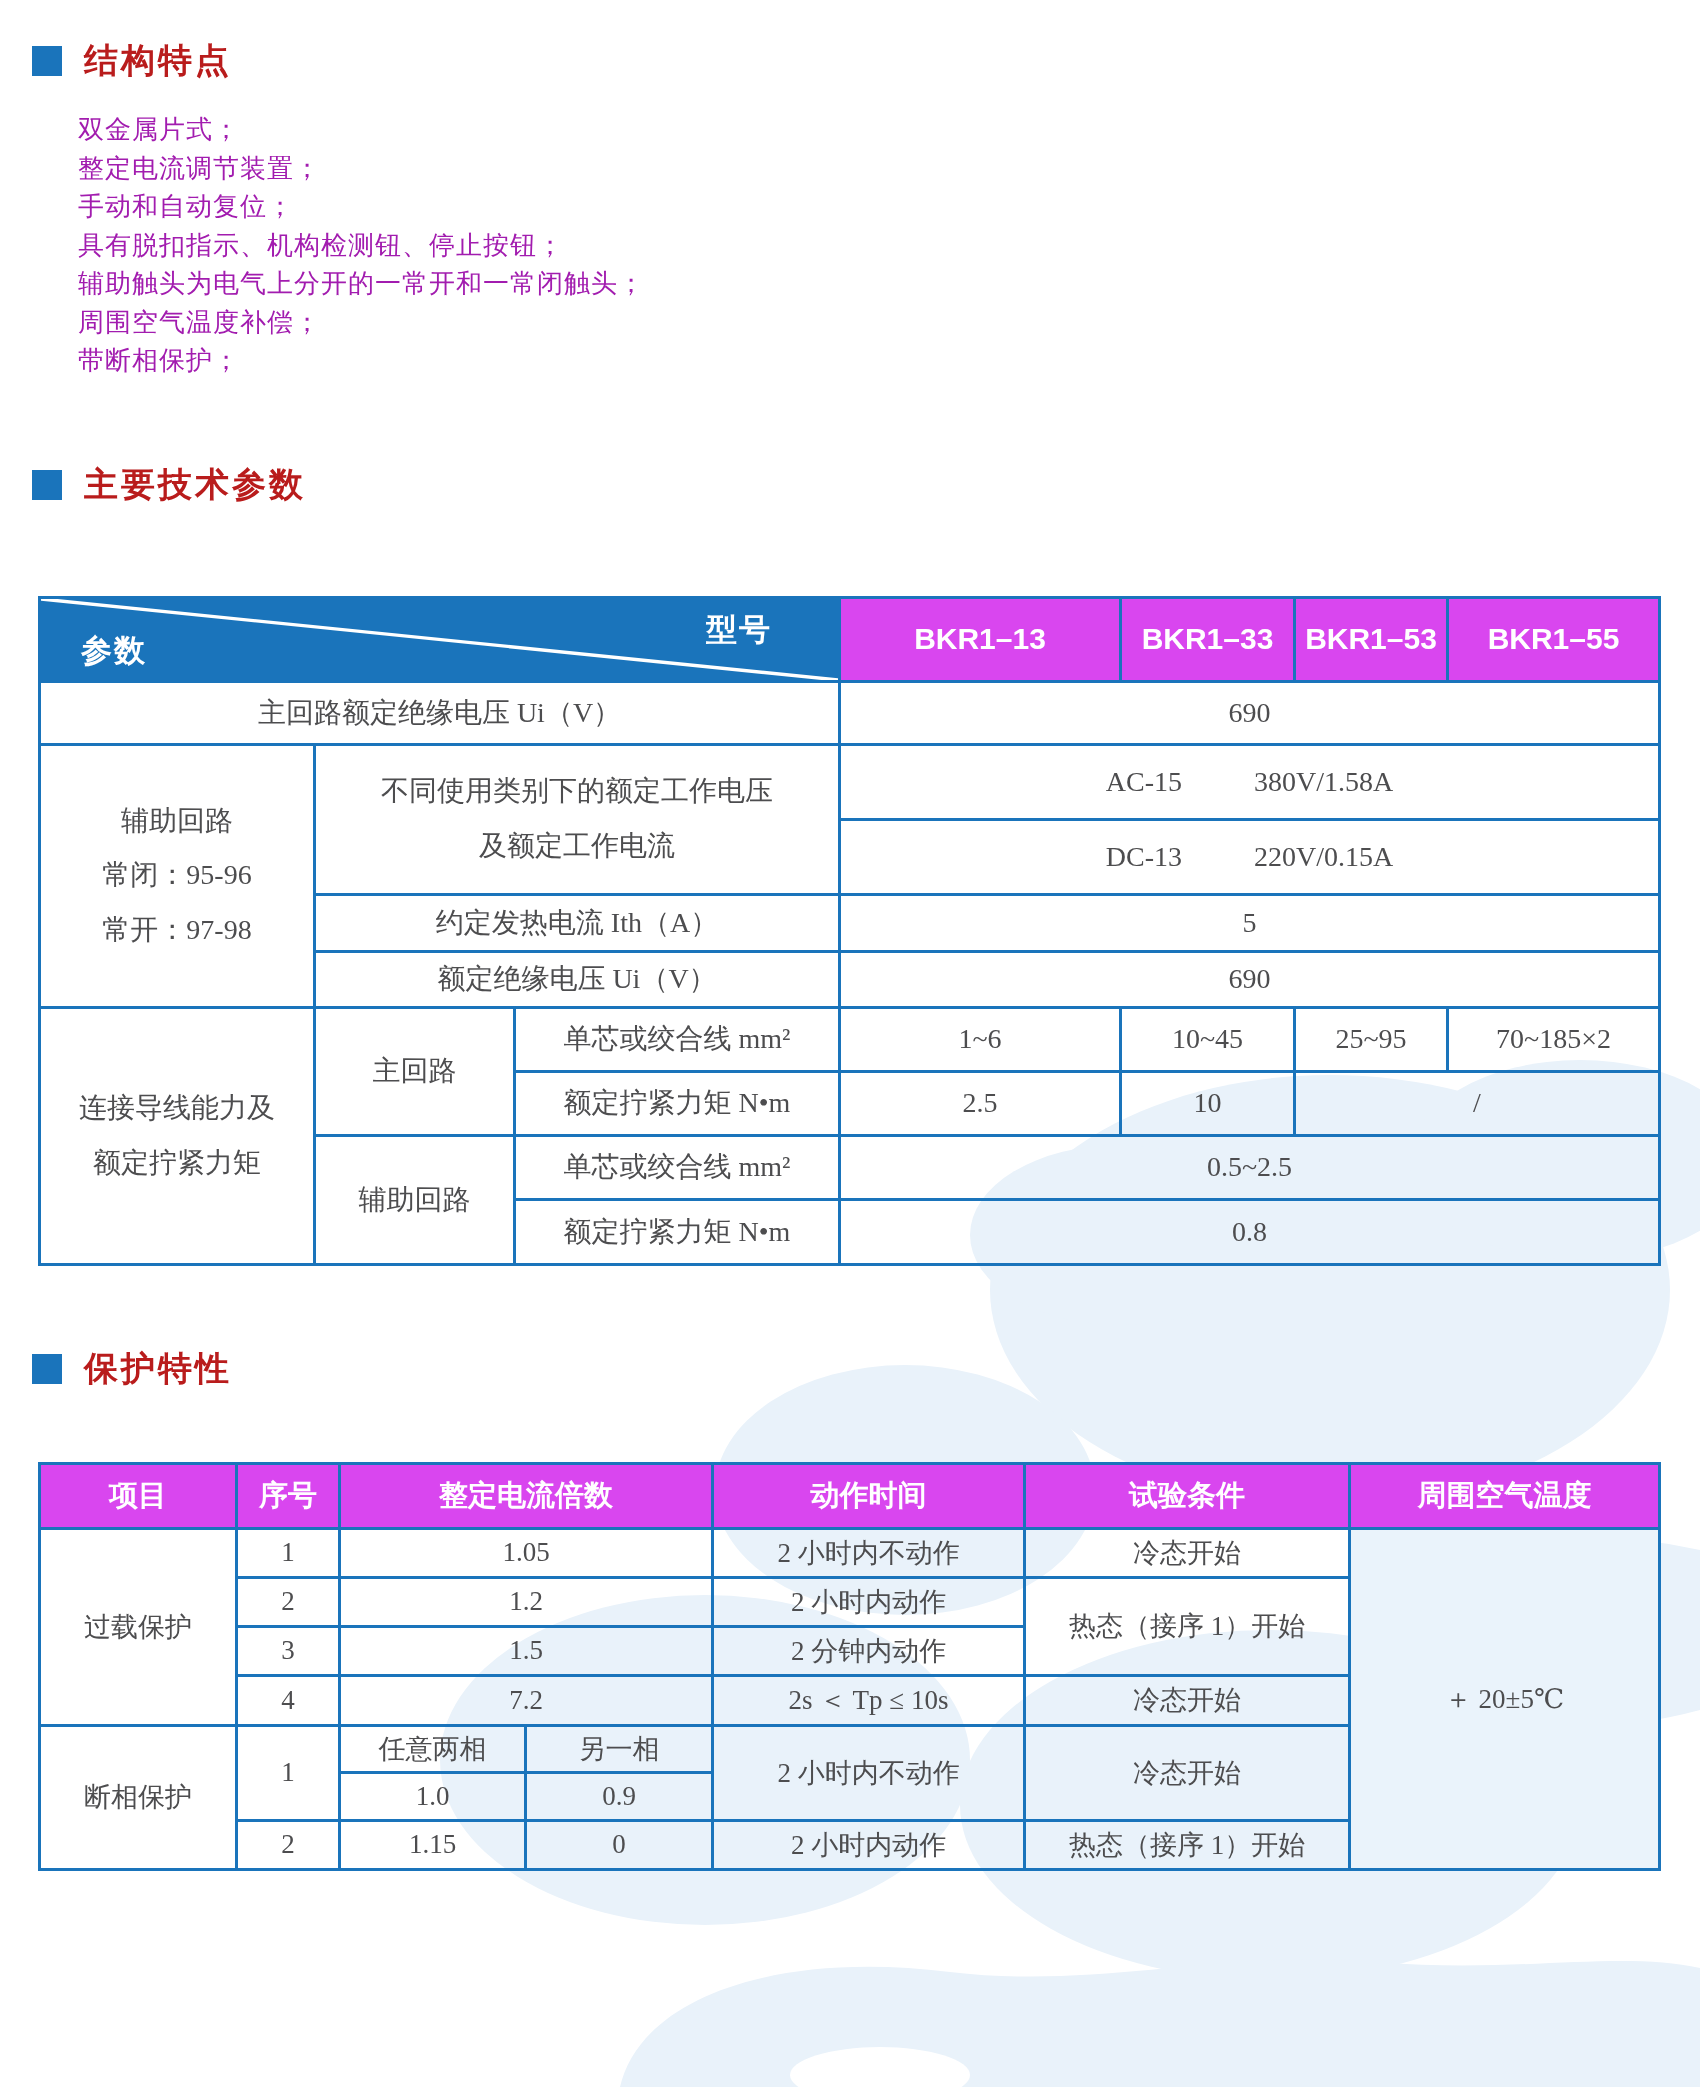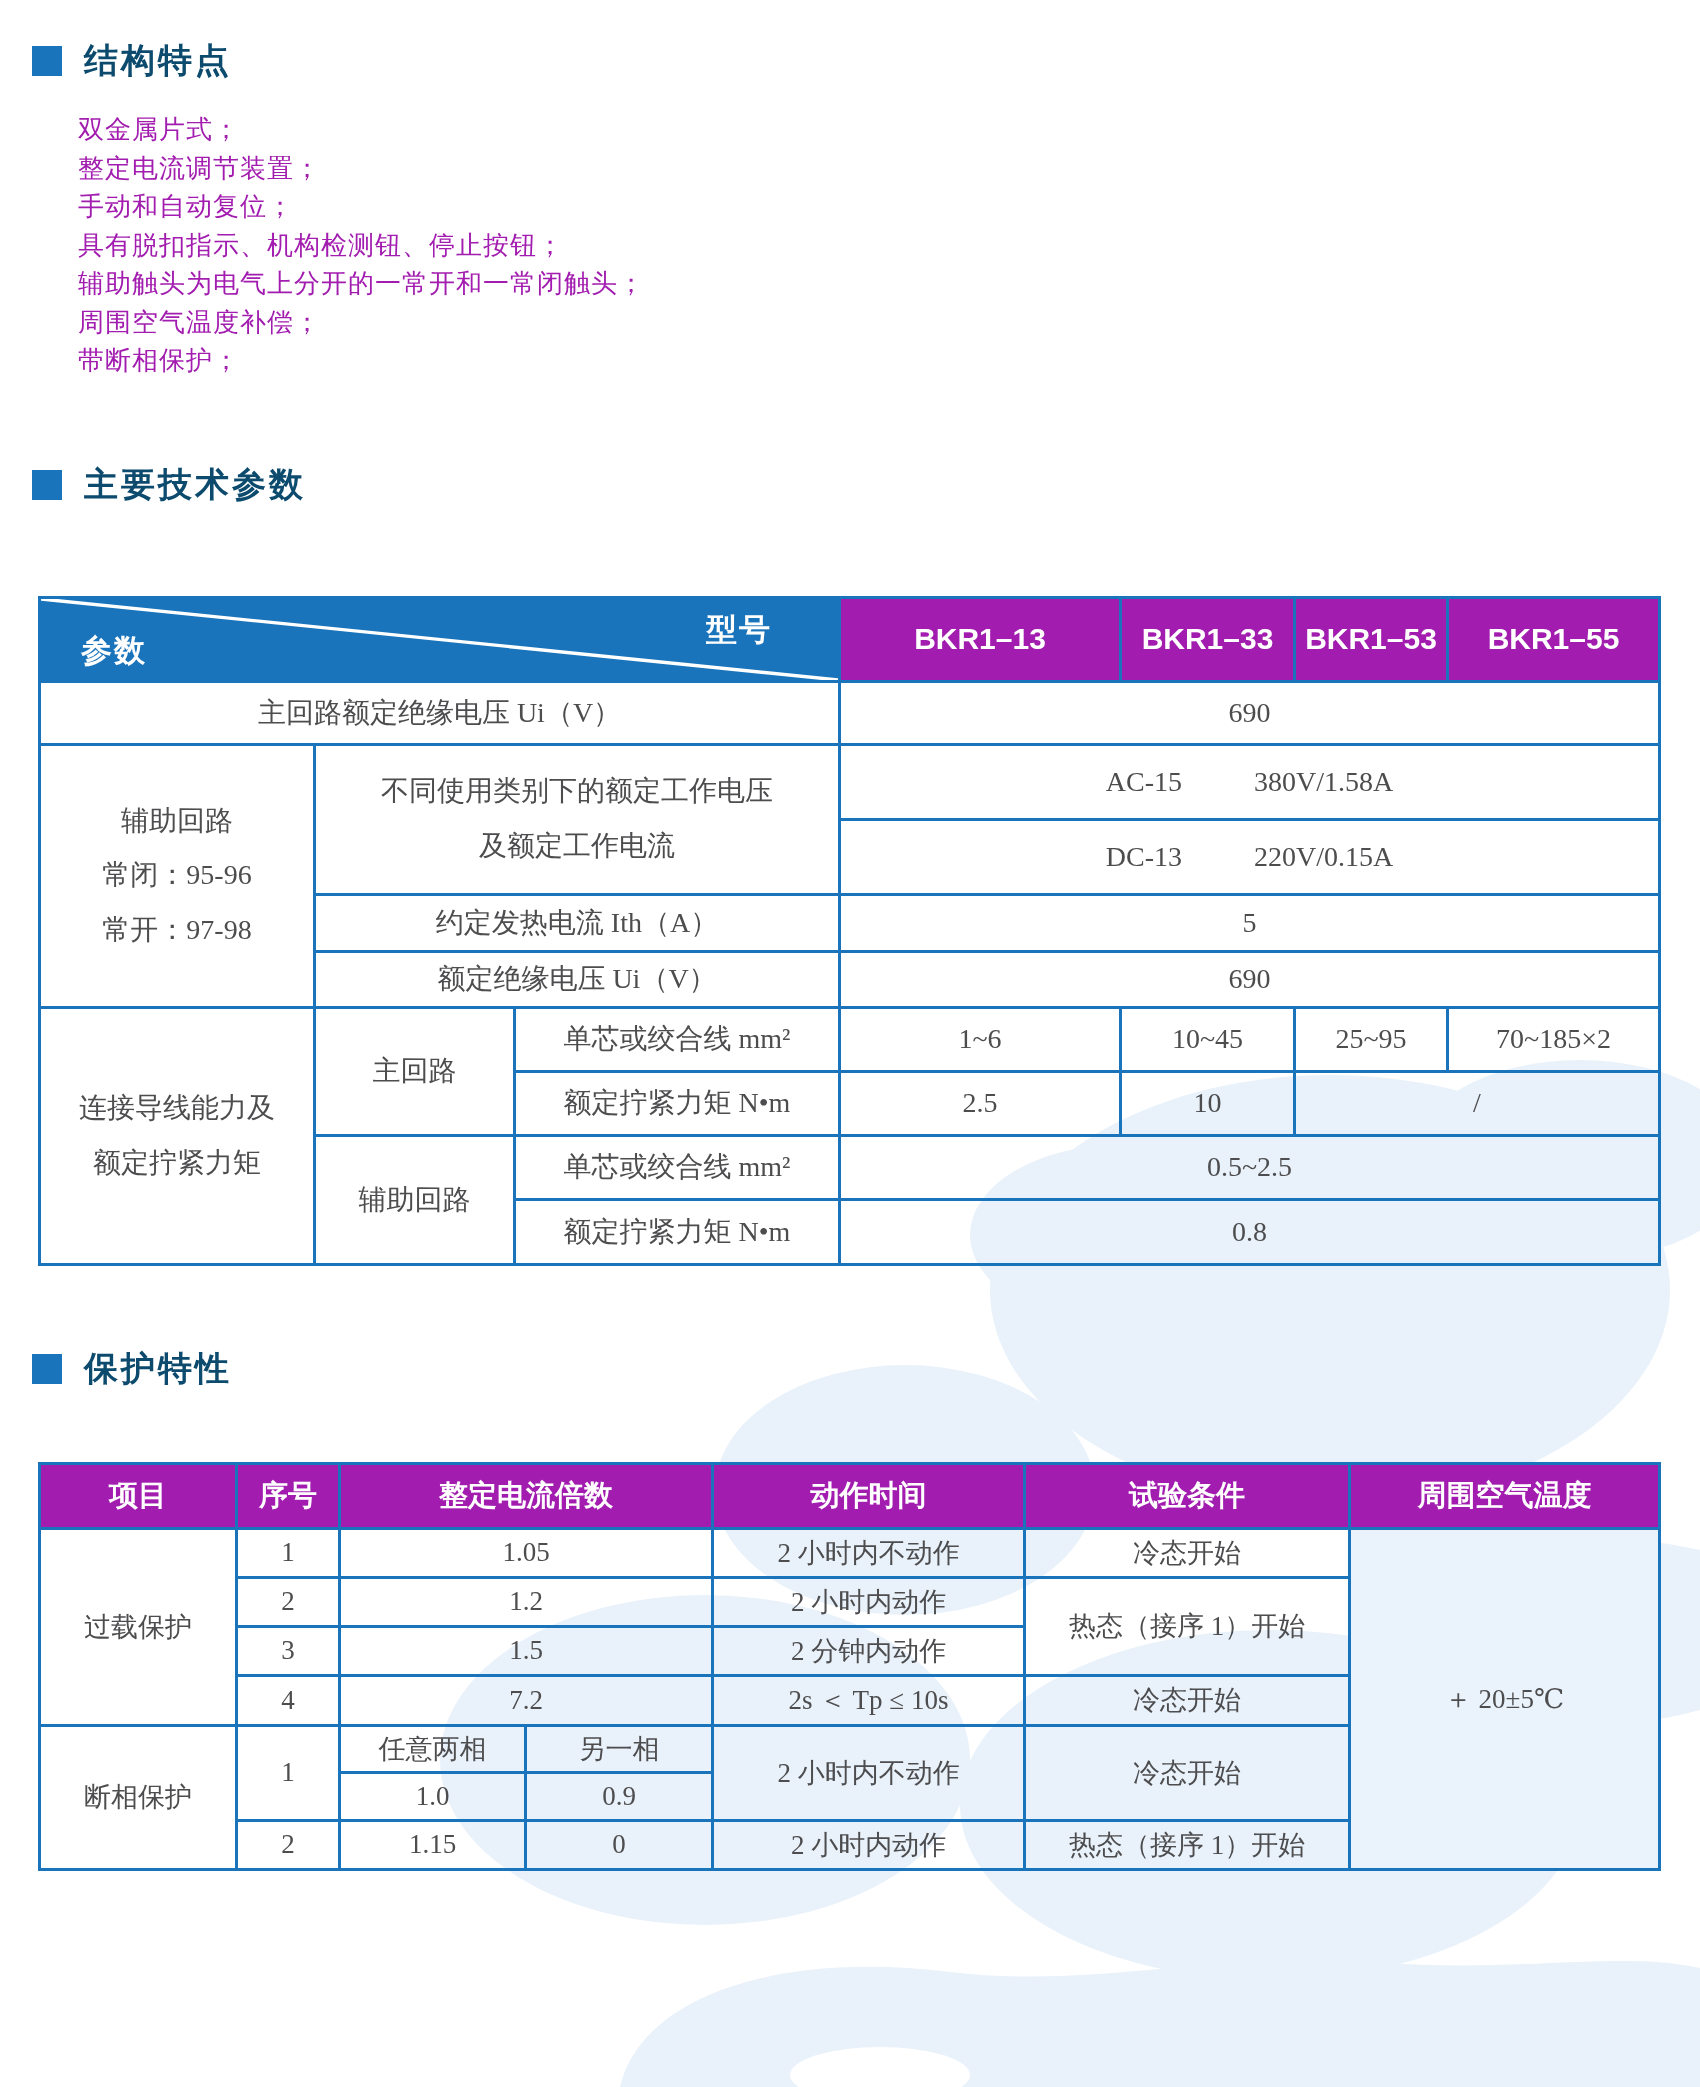--- a/index.html
+++ b/index.html
@@ -8,38 +8,38 @@
     background:#ffffff;
     font-family:"Liberation Sans", sans-serif;
     color:#58595b;
   }
   .watermark{position:absolute;left:0;top:0;width:1700px;height:2087px;z-index:0;}
   .content{position:relative;z-index:1;}
 
   
   .sec-head{display:flex;align-items:center;margin-left:32px;}
   .sec-square{width:30px;height:30px;background:#1a74bb;flex:0 0 auto;}
-  .sec-title{margin-left:22px;font-size:34px;font-weight:bold;color:#0c4a6e;letter-spacing:3px;}
+  .sec-title{margin-left:22px;font-size:34px;font-weight:bold;color:#b91c1c;letter-spacing:3px;}
 
   
   .features{list-style:none;margin:26px 0 0 78px;padding:0;}
   .features li{font-size:26px;line-height:38.5px;color:#a21caf;letter-spacing:1px;}
 
   
   table{border-collapse:collapse;table-layout:fixed;margin-left:38px;}
   td,th{padding:0;overflow:hidden;}
   td{
     border:3px solid #1a74bb;
     font-family:"Liberation Serif","DejaVu Serif",serif;
     font-size:28px;color:#4d4d4f;text-align:center;vertical-align:middle;
     background:transparent;
   }
   th{
     border:3px solid #1a74bb;border-left:3px solid #ffffff;
-    background:#a21caf;color:#ffffff;font-weight:bold;font-size:30px;text-align:center;vertical-align:middle;
+    background:#d946ef;color:#ffffff;font-weight:bold;font-size:30px;text-align:center;vertical-align:middle;
   }
   tr th:first-child{border-left:3px solid #1a74bb;text-align:center;}
 
   
   .t2{width:1620px;margin-top:88px;}
   .t2 .corner{position:relative;background:#1a74bb;border-left:3px solid #1a74bb;}
   .t2 .corner svg{position:absolute;left:0;top:0;width:100%;height:100%;}
   .corner-top{position:absolute;top:10px;right:66px;font-size:31px;font-weight:bold;color:#fff;letter-spacing:2px;}
   .corner-bottom{position:absolute;bottom:8px;left:40px;font-size:31px;font-weight:bold;color:#fff;letter-spacing:2px;margin-top:39px;}
   .pair{display:flex;justify-content:center;gap:72px;}

